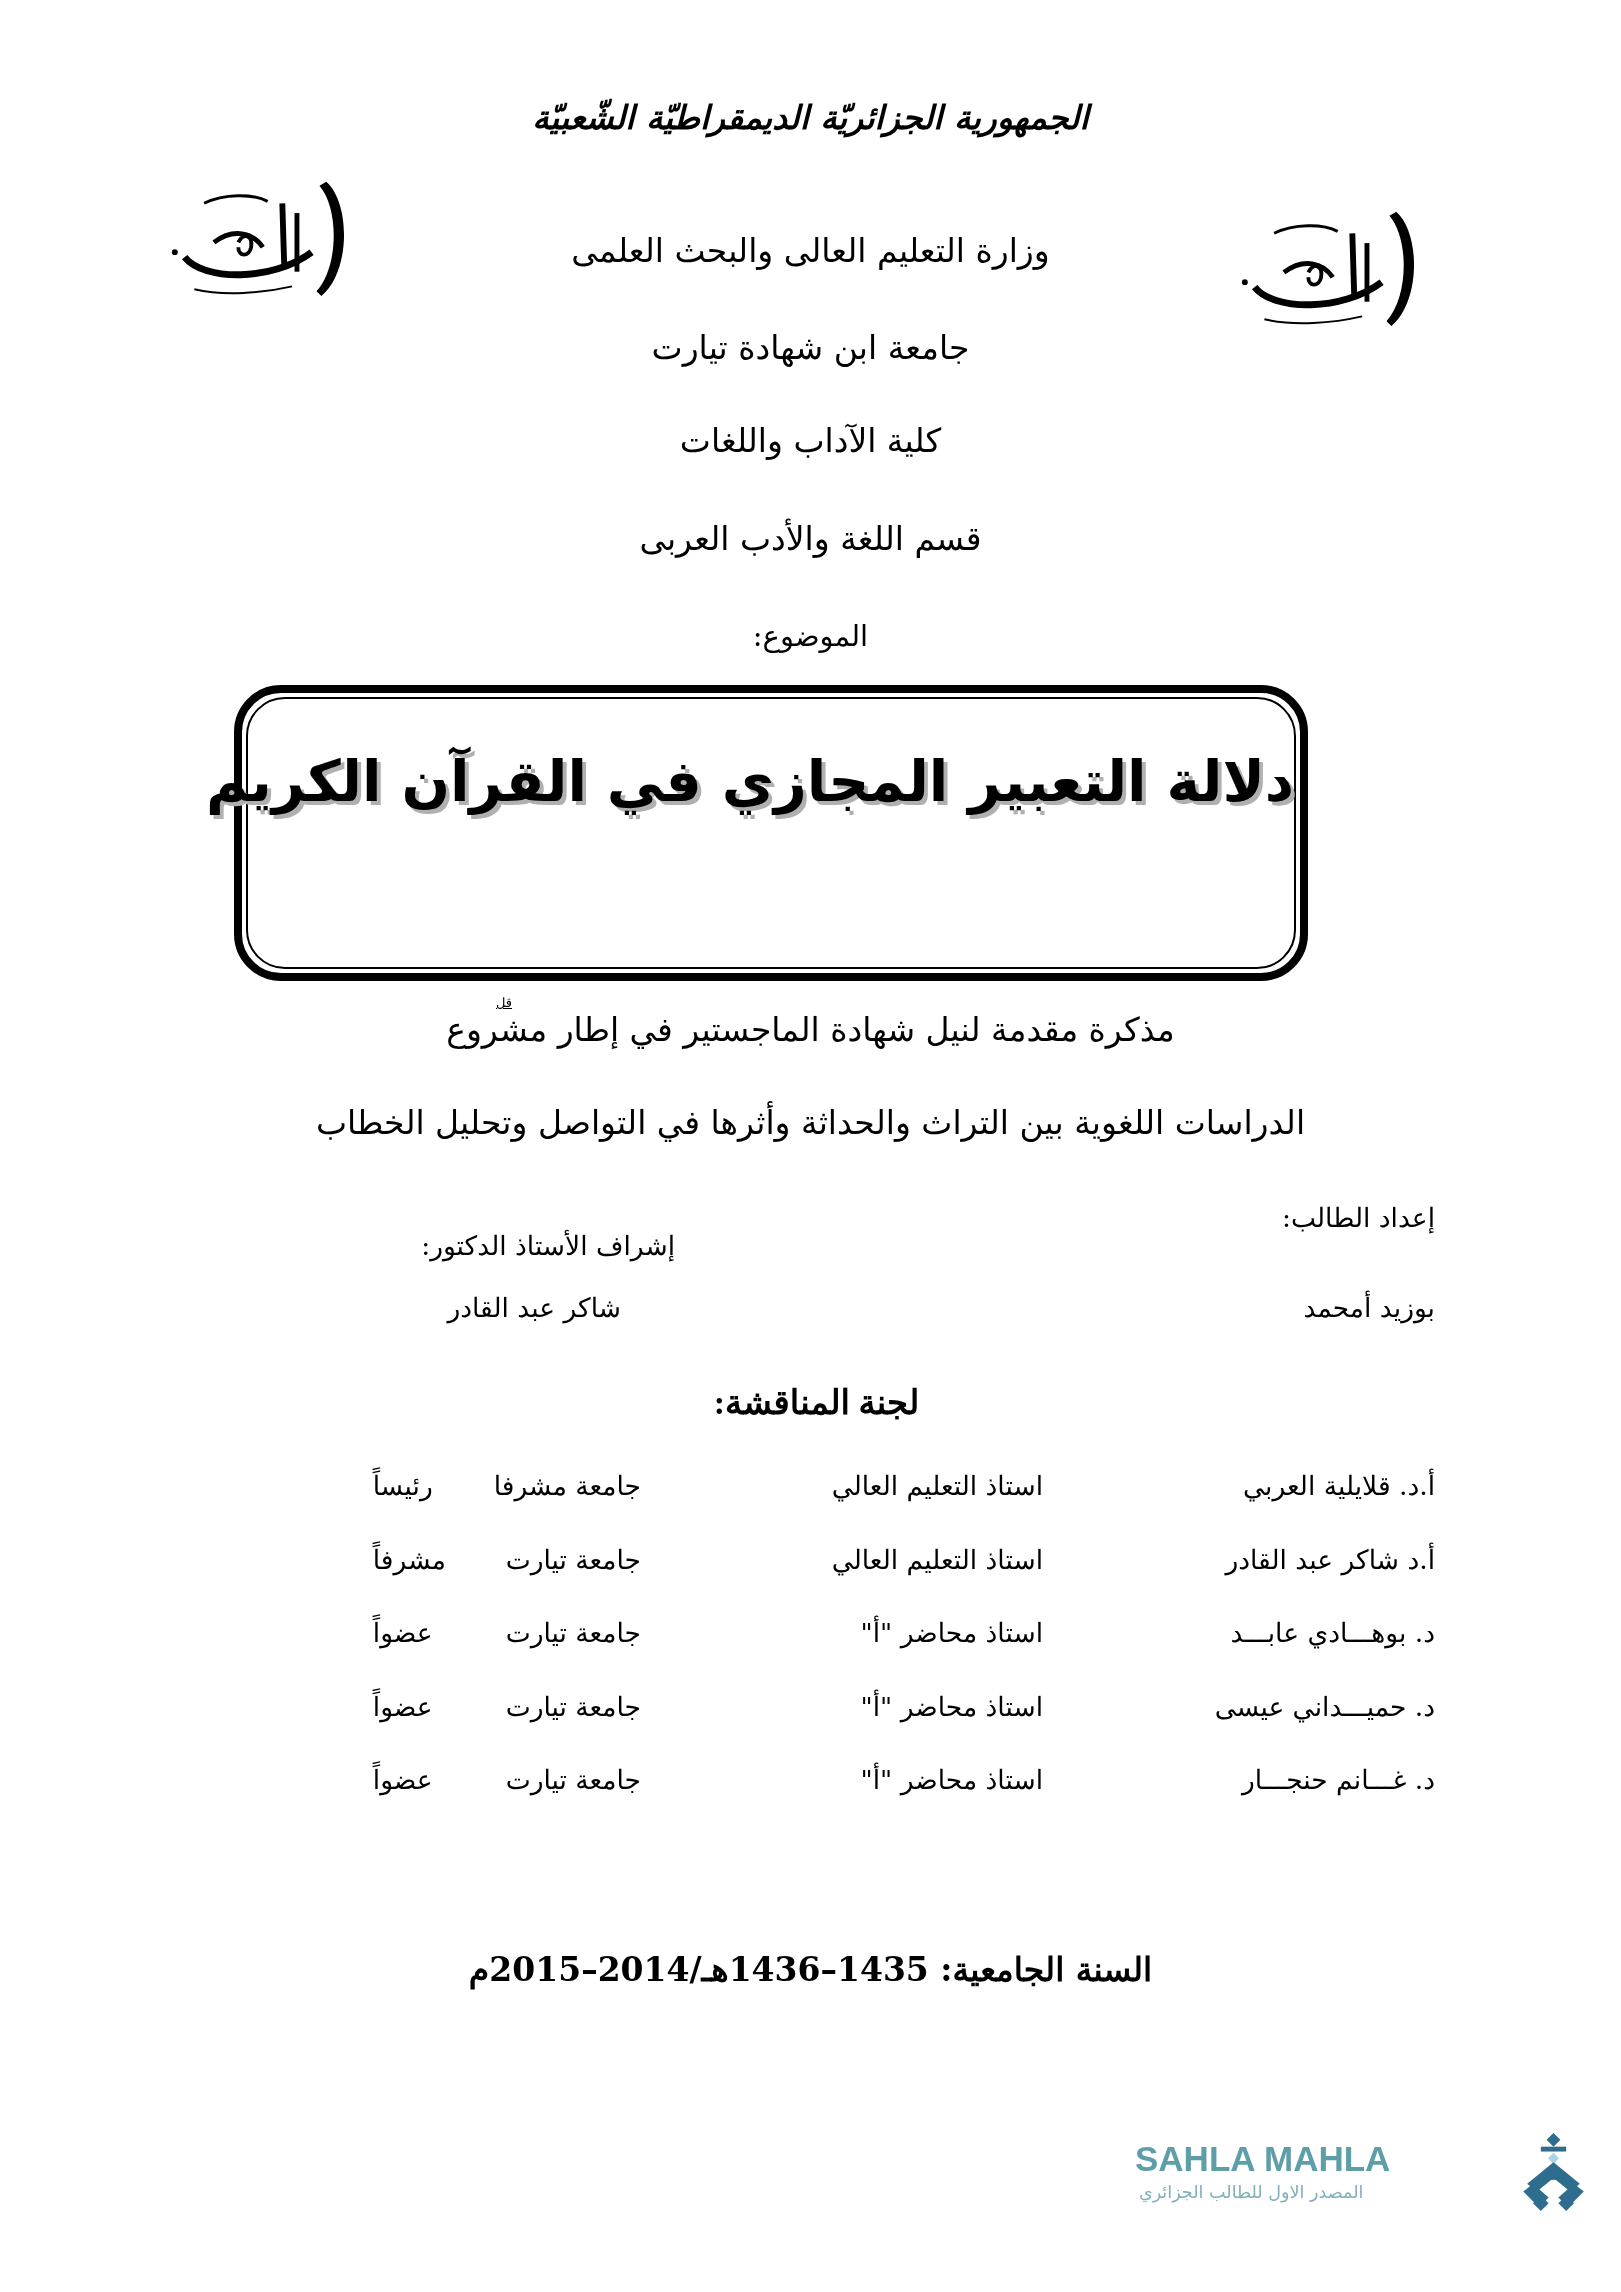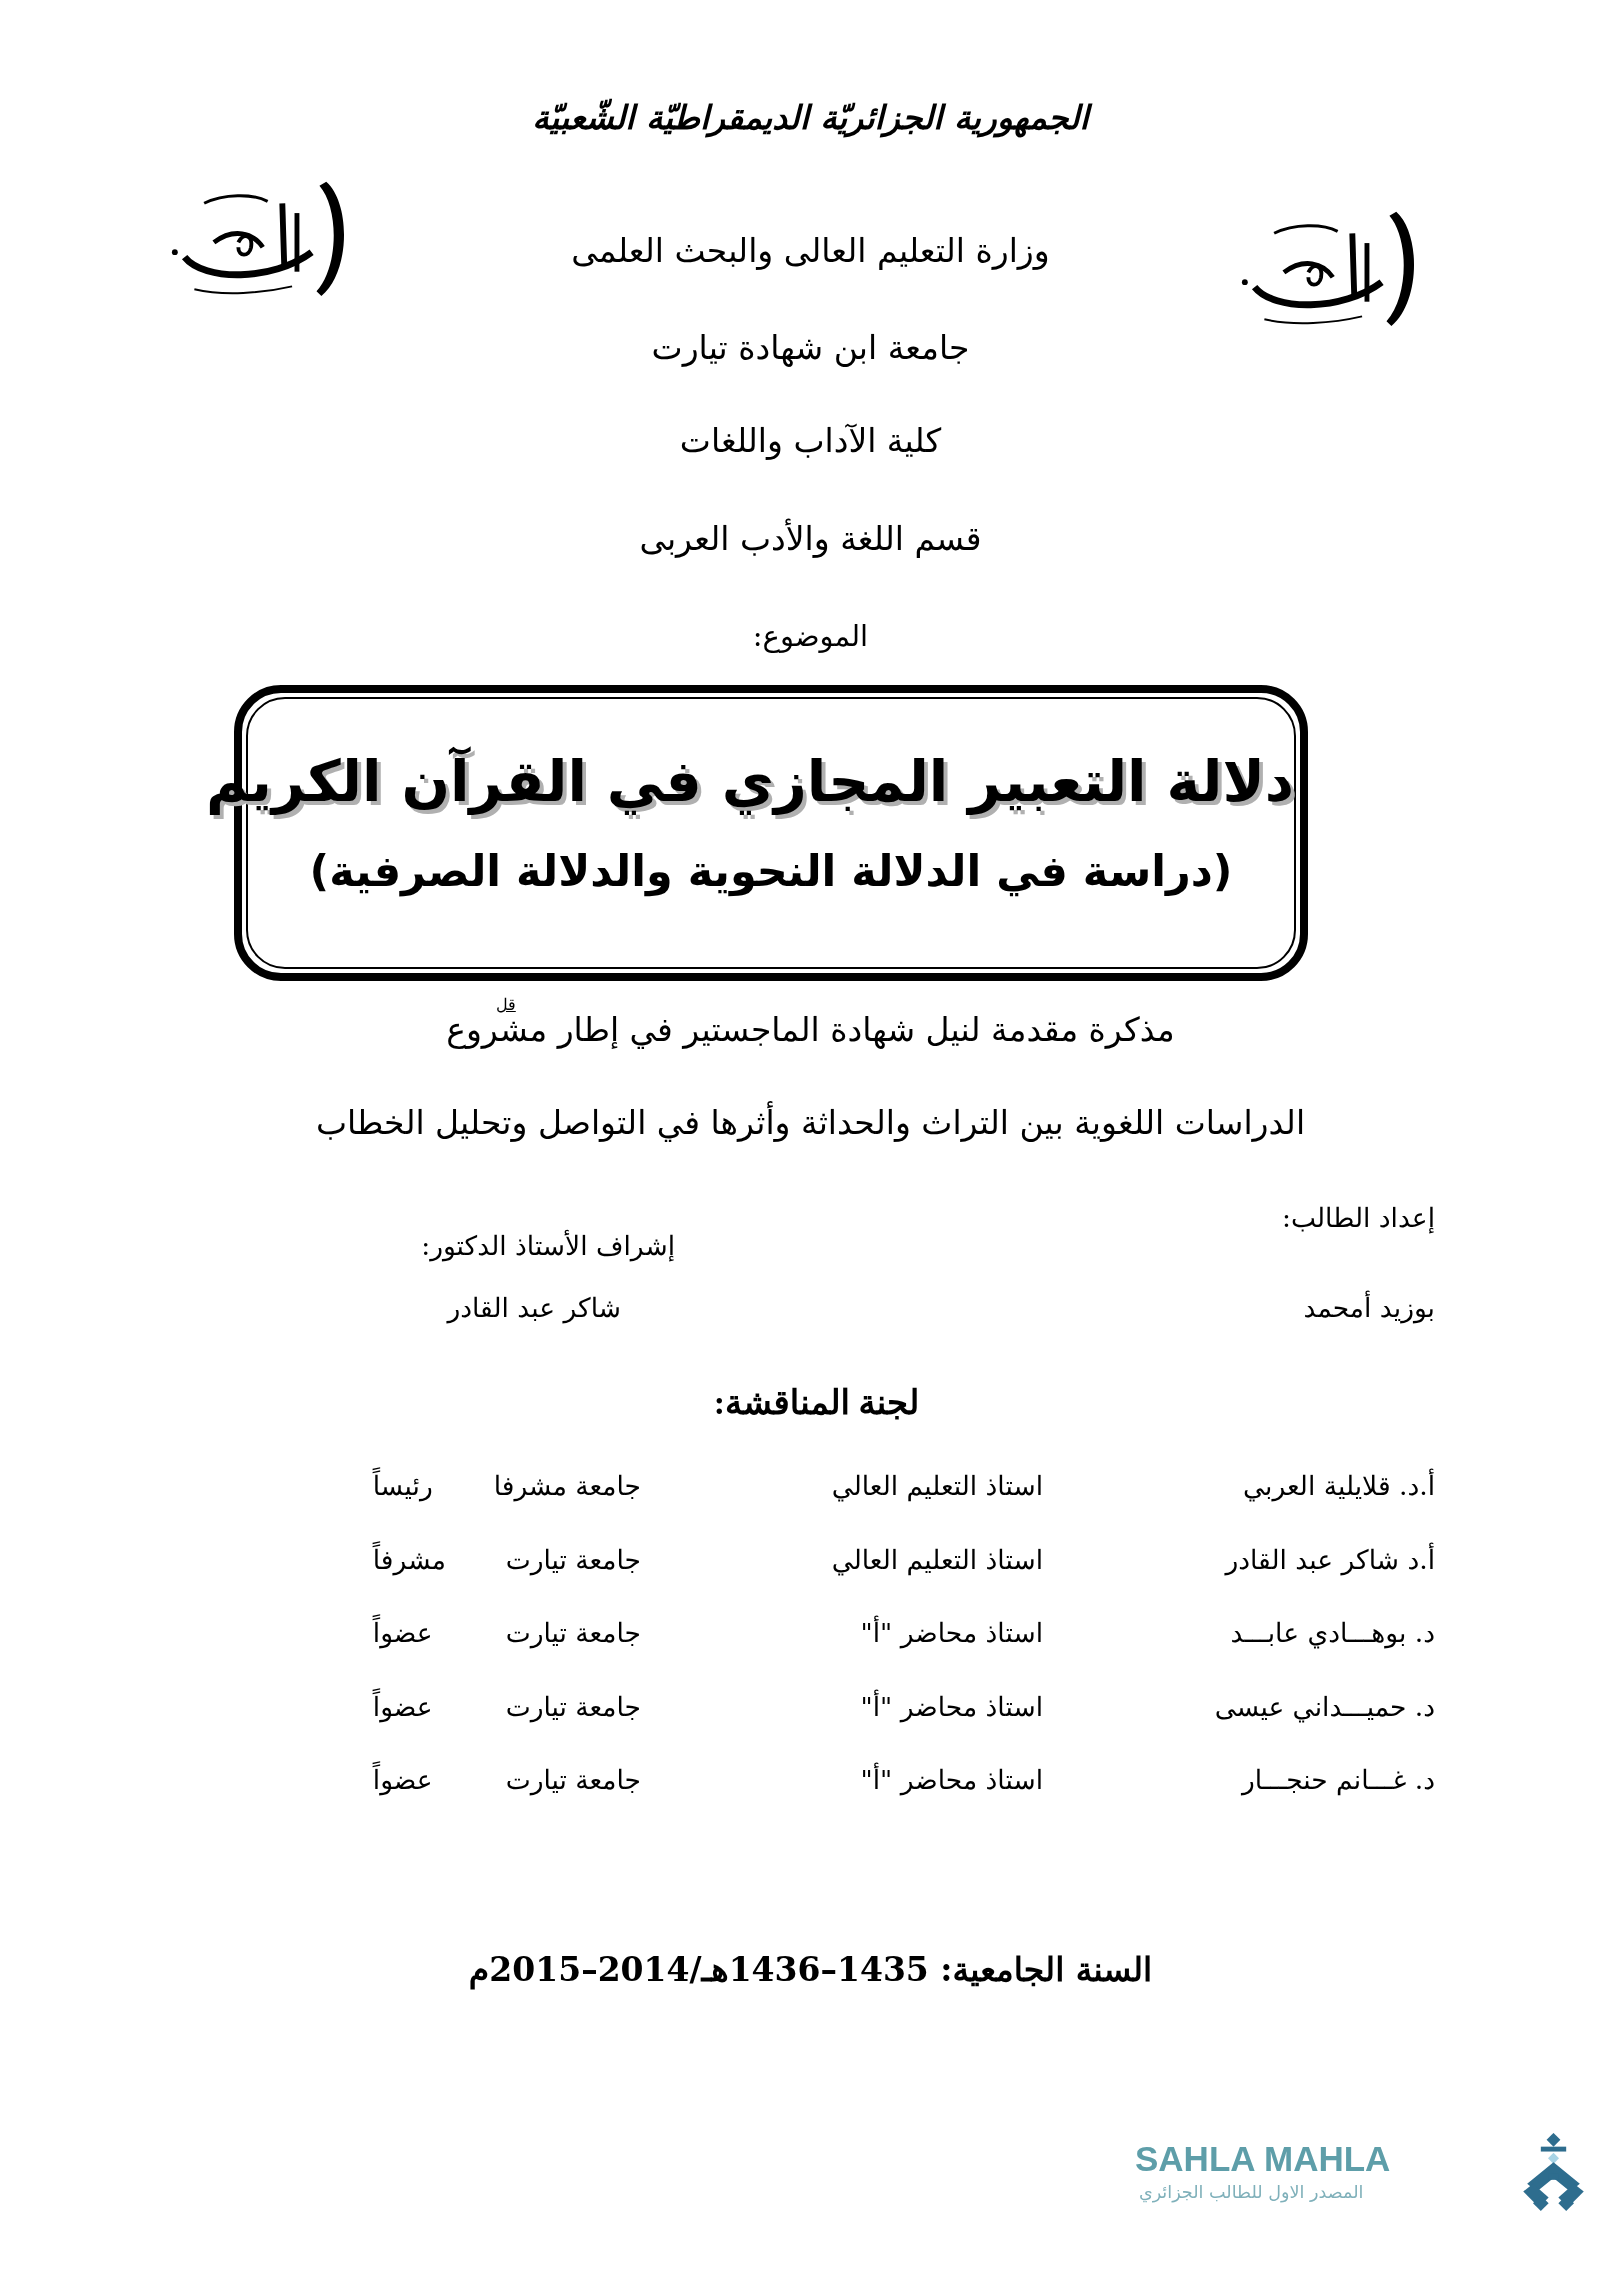--- a/index.html
+++ b/index.html
@@ -79,21 +79,21 @@
       font-size: 43px;
       white-space: nowrap;
     }
 
     
     .desc-1 { top: 1010px; font-size: 33px; }
     .desc-2 { top: 1103px; font-size: 33px; }
     .stray-mark {
       position: absolute;
       left: 496px; top: 995px;
-      font-size: 16px;
+      font-size: 13px;
       text-decoration: underline;
     }
 
     
     .col-label, .col-name {
       position: absolute;
       font-size: 26.5px;
       white-space: nowrap;
     }
     .student-label { right: 186px; top: 1202px; }
@@ -197,21 +197,20 @@
 
 <div class="center-line inst-line ministry">وزارة التعليم العالى والبحث العلمى</div>
 <div class="center-line inst-line university">جامعة ابن شهادة تيارت</div>
 <div class="center-line inst-line faculty">كلية الآداب واللغات</div>
 <div class="center-line inst-line department">قسم اللغة والأدب العربى</div>
 <div class="center-line inst-line subject-label">الموضوع:</div>
 
 <div class="title-frame">
   <div class="title-frame-inner">
     <div class="main-title">دلالة التعبير المجازي في القرآن الكريم</div>
-    <div class="sub-title">(دراسة في الدلالة النحوية والدلالة الصرفية)</div>
   </div>
 </div>
 
 <span class="stray-mark">قل</span>
 <div class="center-line desc-1">مذكرة مقدمة لنيل شهادة الماجستير في إطار مشروع</div>
 <div class="center-line desc-2">الدراسات اللغوية بين التراث والحداثة وأثرها في التواصل وتحليل الخطاب</div>
 
 <div class="col-label student-label">إعداد الطالب:</div>
 <div class="col-label supervisor-label">إشراف الأستاذ الدكتور:</div>
 <div class="col-name student-name">بوزيد أمحمد</div>

